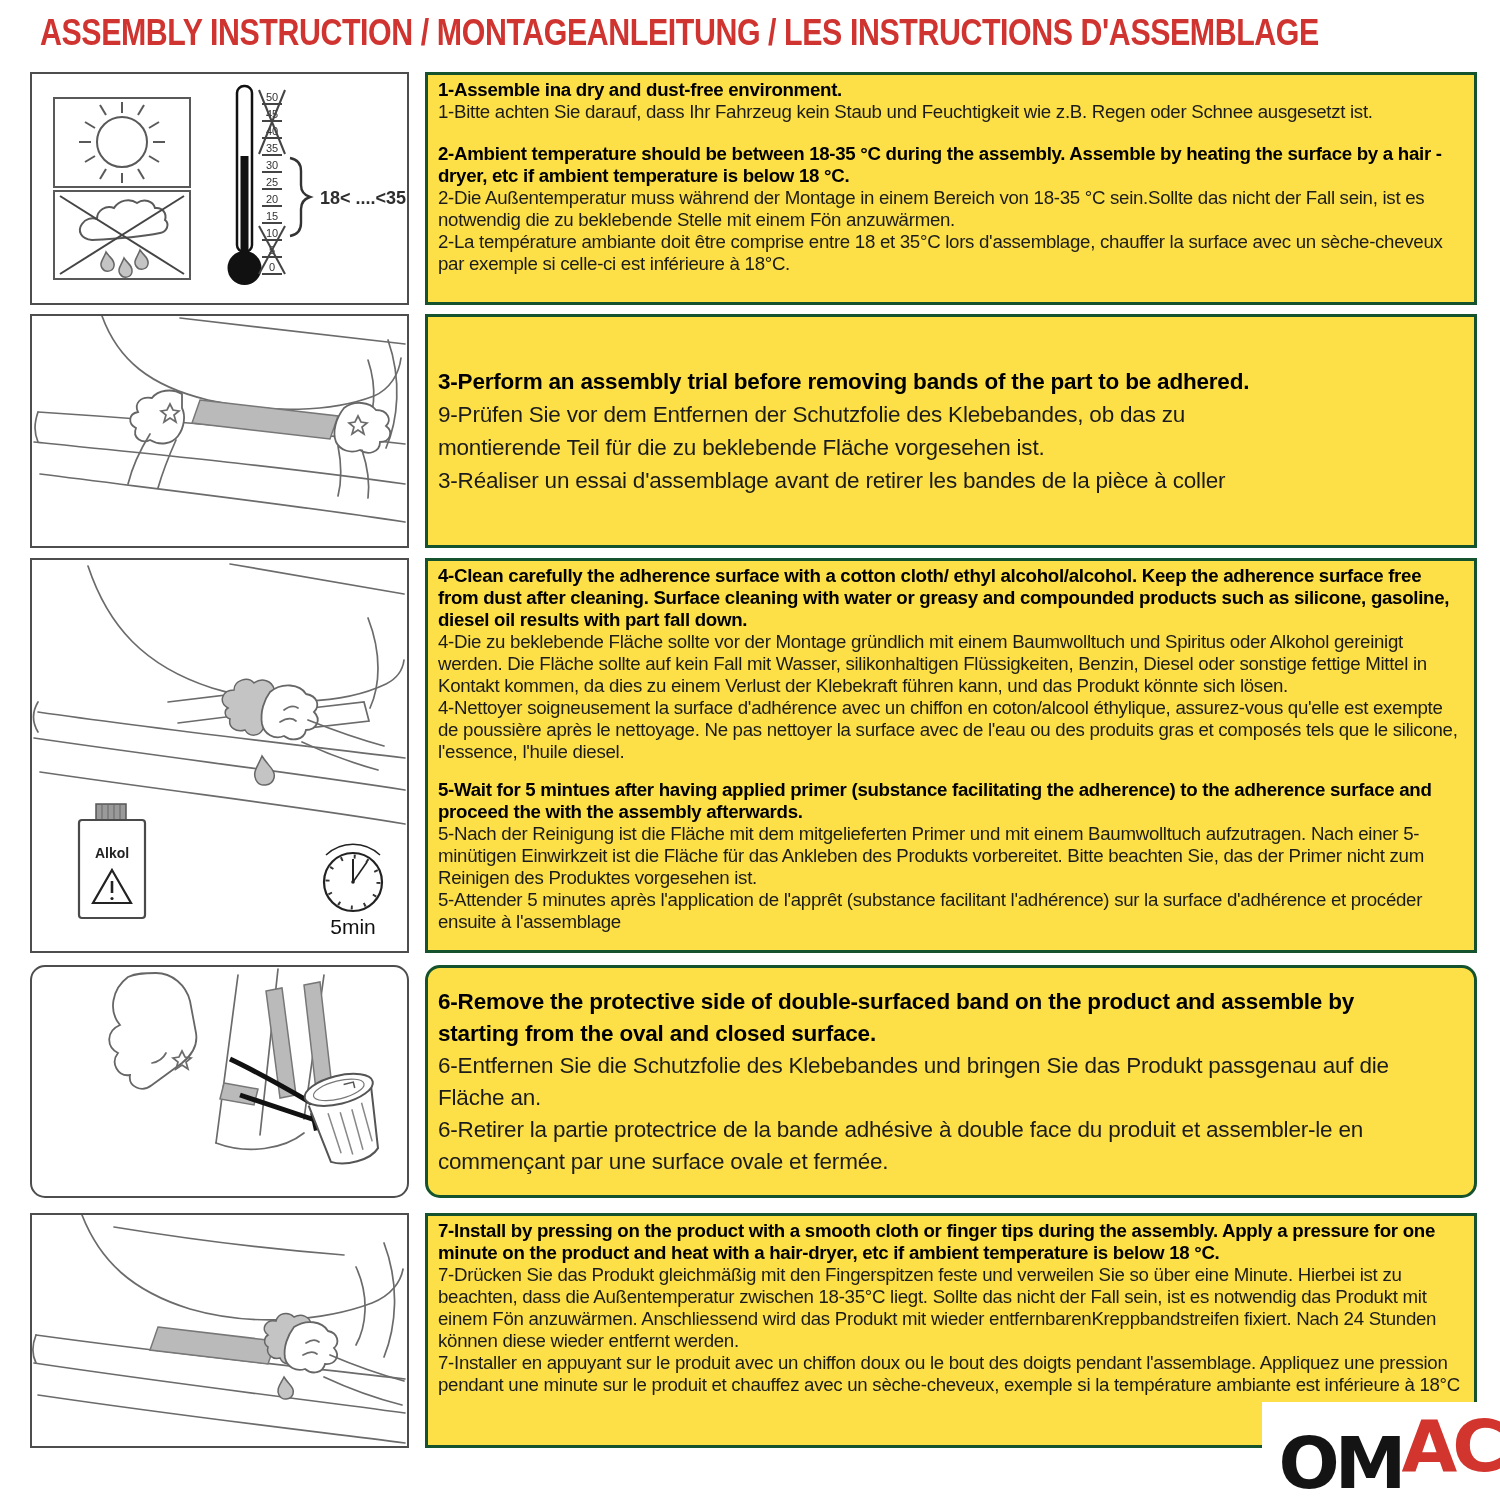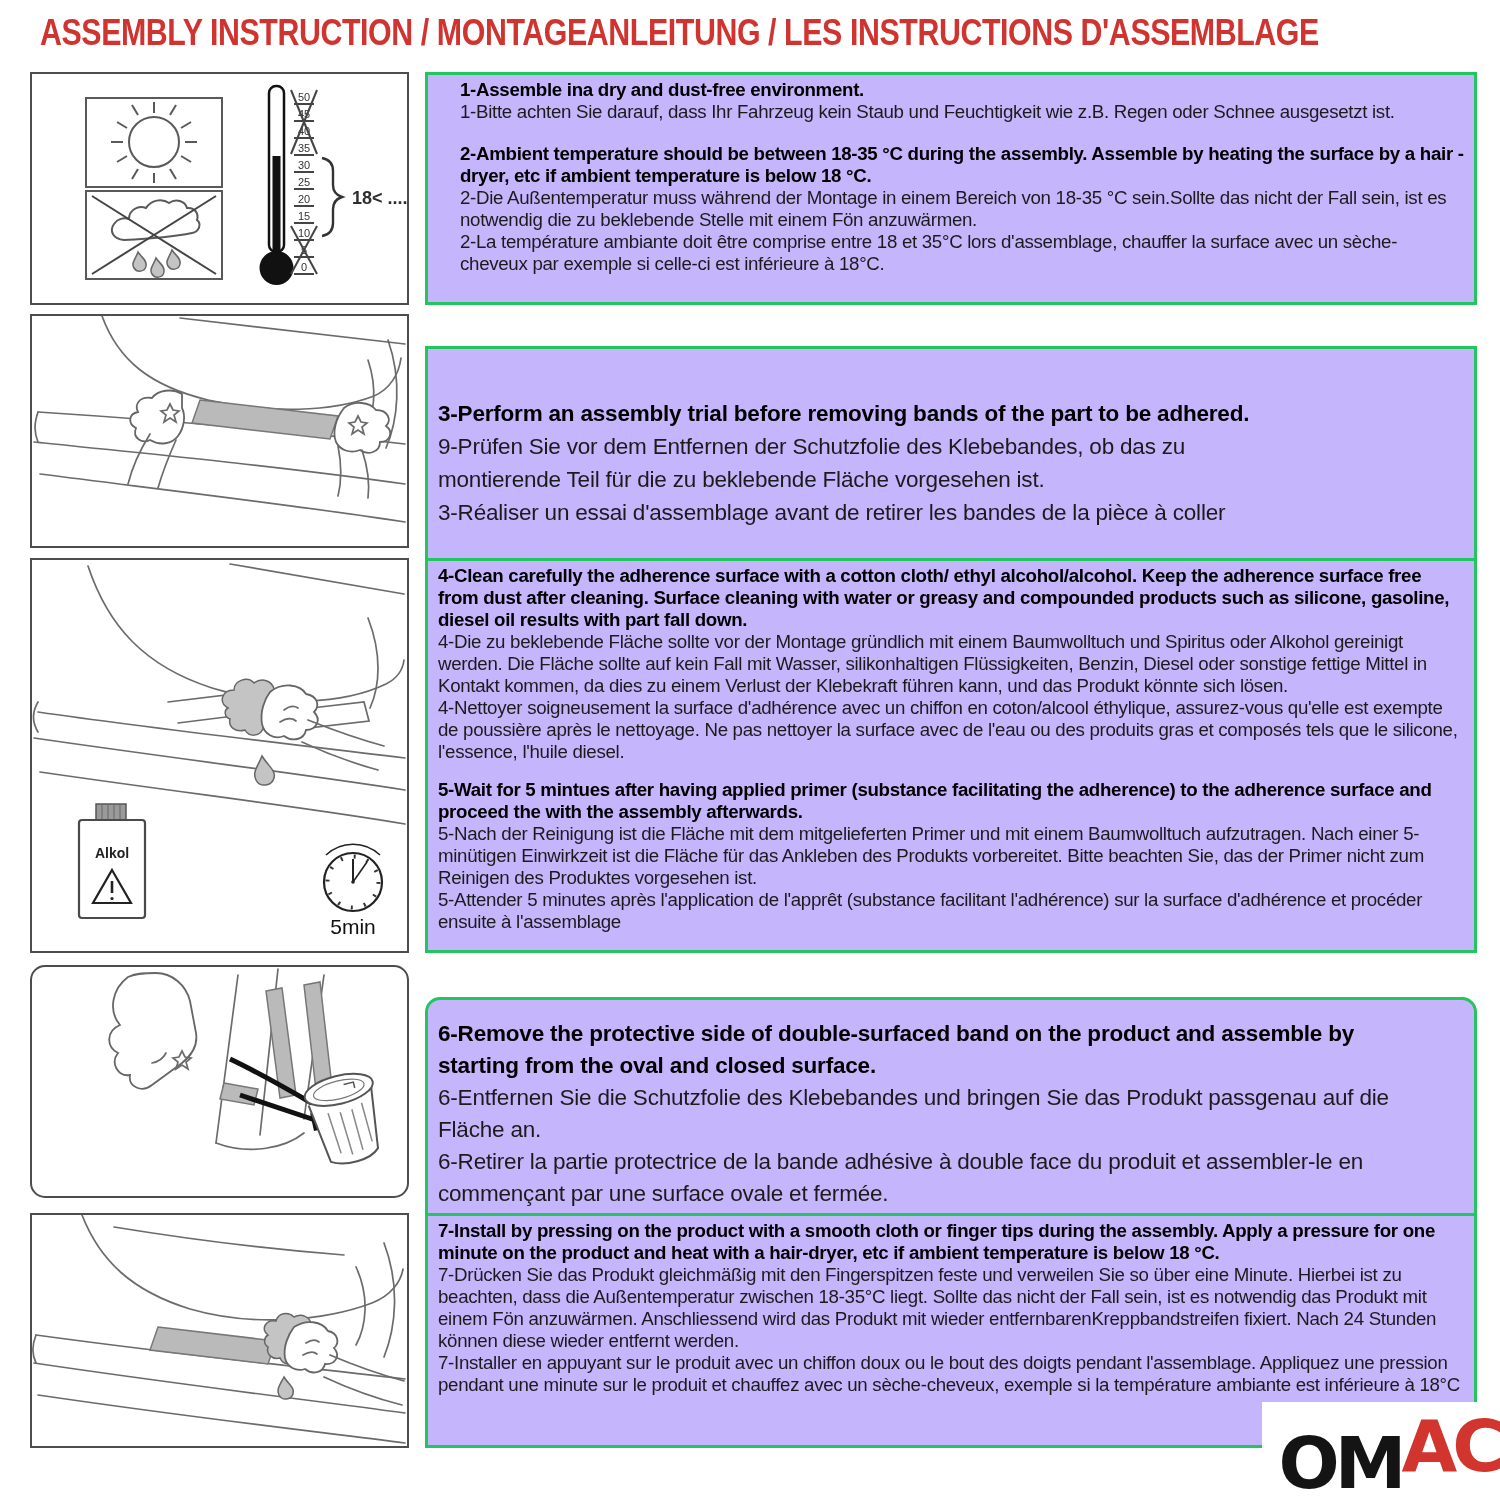--- a/index.html
+++ b/index.html
@@ -3,30 +3,30 @@
 <meta charset="utf-8">
 <style>
   html,body{margin:0;padding:0;background:#ffffff;}
   body{width:1500px;height:1500px;position:relative;overflow:hidden;
        font-family:"Liberation Sans",sans-serif;color:#1b1b1b;}
   .title{position:absolute;left:40px;top:12px;font-size:37px;font-weight:bold;
          color:#cf3430;white-space:nowrap;letter-spacing:-0.5px;
          transform:scaleX(0.82);transform-origin:left center;}
   .illus{position:absolute;left:30px;width:379px;border:2px solid #4d4d4d;
          background:#fff;box-sizing:border-box;overflow:hidden;}
-  .textbox{position:absolute;left:425px;width:1052px;border:3px solid #22c55e;
-         background:#c4b5fd;box-sizing:border-box;padding:4px 10px;overflow:hidden;}
-  .r1{top:72px;height:233px;padding-left:32px;}
+  .textbox{position:absolute;left:425px;width:1052px;border:3px solid #14532d;
+         background:#fde047;box-sizing:border-box;padding:4px 10px;overflow:hidden;}
+  .r1{top:72px;height:233px;}
   .r2{top:314px;height:234px;}
   .r3{top:558px;height:395px;}
   .r4{top:965px;height:233px;border-radius:15px;}
   .r5{top:1213px;height:235px;}
   .small{font-size:18.7px;line-height:22px;letter-spacing:-0.3px;}
   .big{font-size:22.5px;line-height:33px;letter-spacing:-0.2px;}
-  .center{display:flex;flex-direction:column;justify-content:center;margin-top:32px;}
+  .center{display:flex;flex-direction:column;justify-content:center;}
   p{margin:0;}
   p.b{font-weight:bold;color:#000;}
   .gap20{height:20px;} .gap16{height:16px;}
   .tb2 p.reg{max-width:830px;}
   .tb4 p{max-width:965px;}
   .tb4{line-height:32px;}
   .logo{position:absolute;left:1262px;top:1402px;width:238px;height:80px;
         background:#fff;display:flex;align-items:center;justify-content:flex-end;
         font-family:"DejaVu Sans",sans-serif;font-weight:bold;font-size:72px;
         letter-spacing:-5px;line-height:1;z-index:5;}

